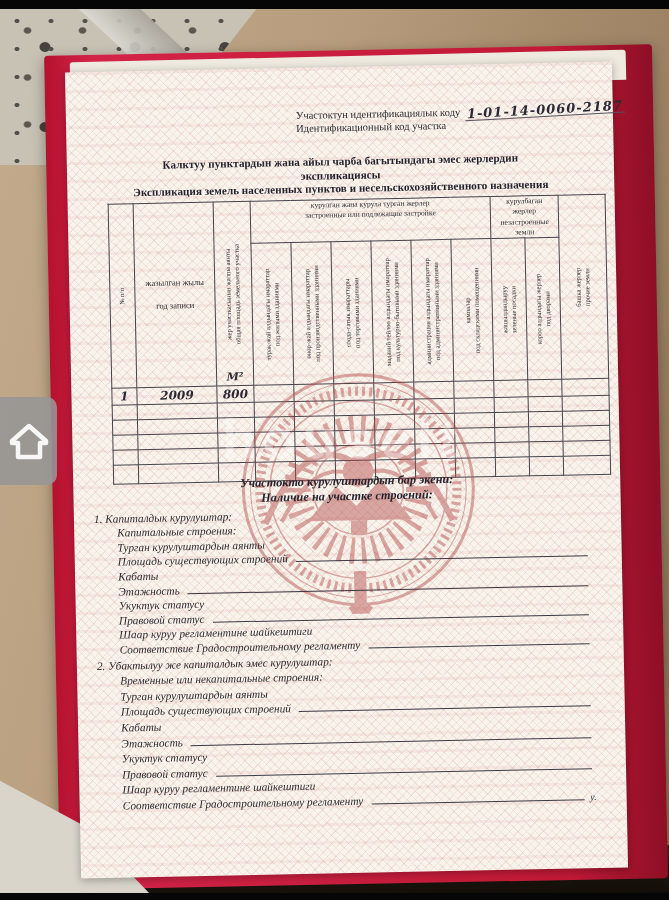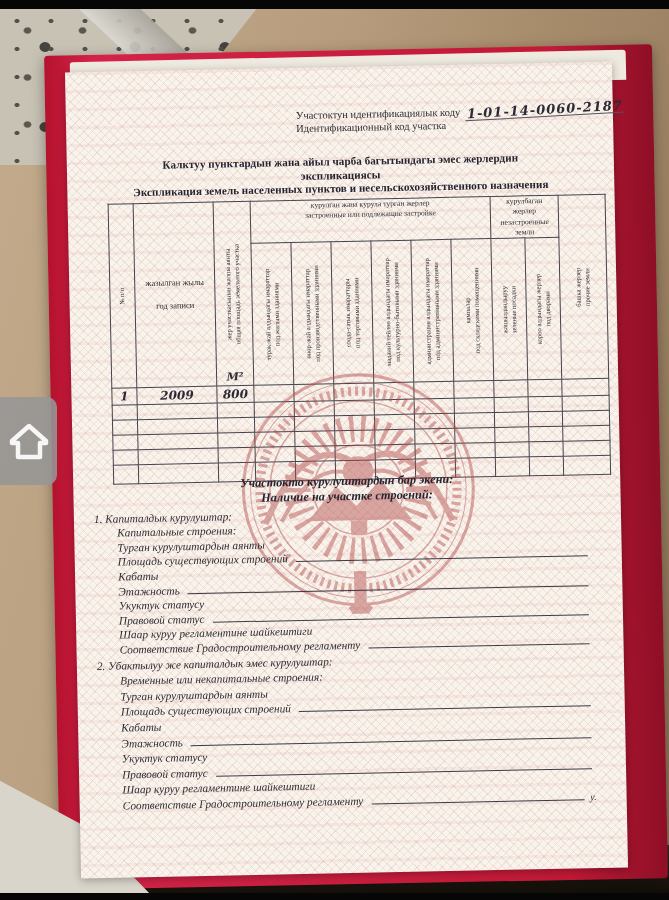--- a/index.html
+++ b/index.html
@@ -368,16 +368,17 @@
           </div>
         </div>
       </div>
   </div>
 
   <div class="wm-icon">
     <svg width="40" height="40" viewBox="0 0 40 40">
       <path d="M20 5 L37 20 L37 22 L31 22 L31 36 L9 36 L9 22 L3 22 L3 20 Z" fill="none" stroke="rgba(255,255,255,.92)" stroke-width="4.5" stroke-linejoin="round"></path>
     </svg>
   </div>
+  <div class="wm-text">houselt</div>
 
   <div class="bar-top"></div>
   <div class="bar-bottom"></div>
 </div>
 
 </body></html>

